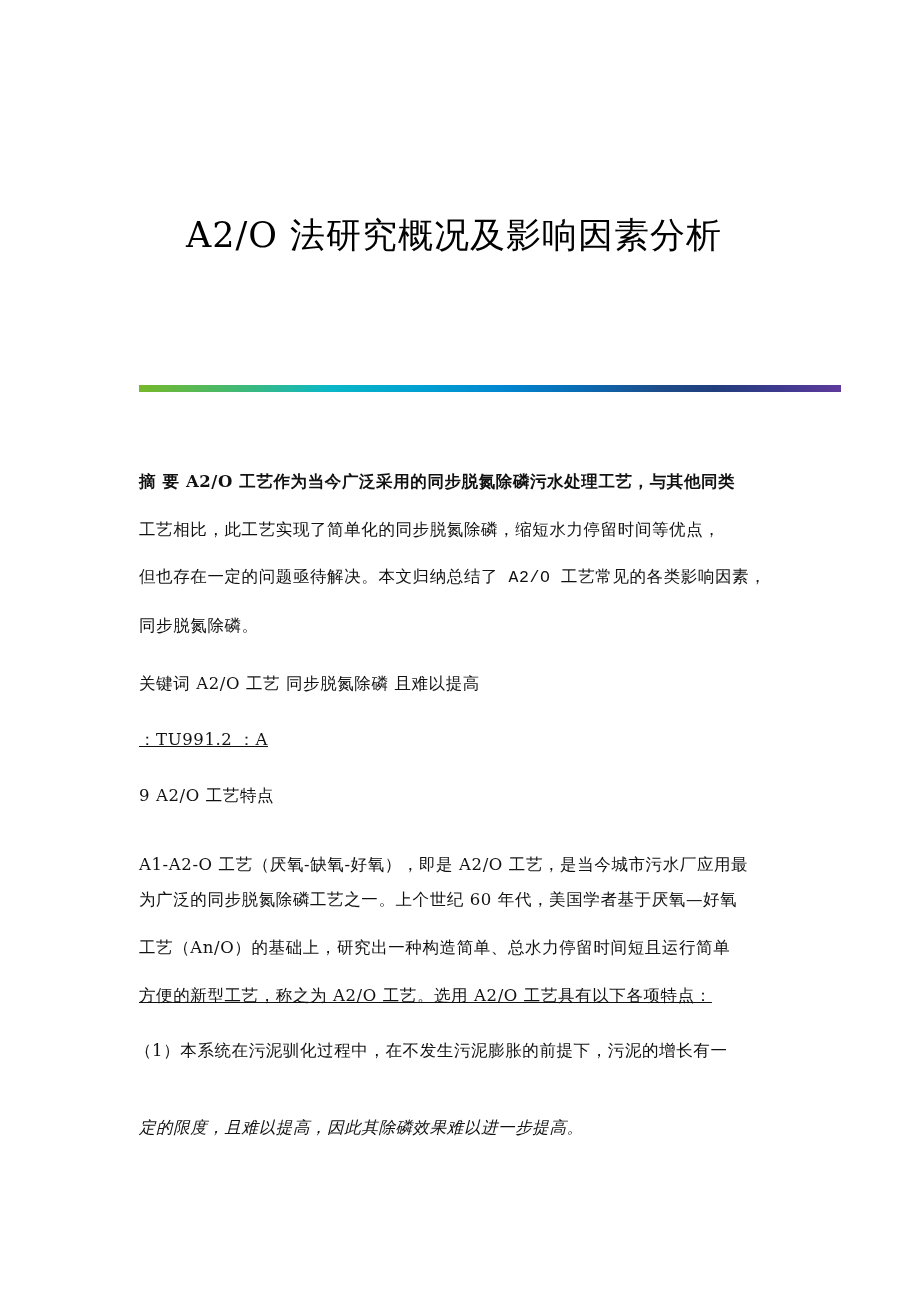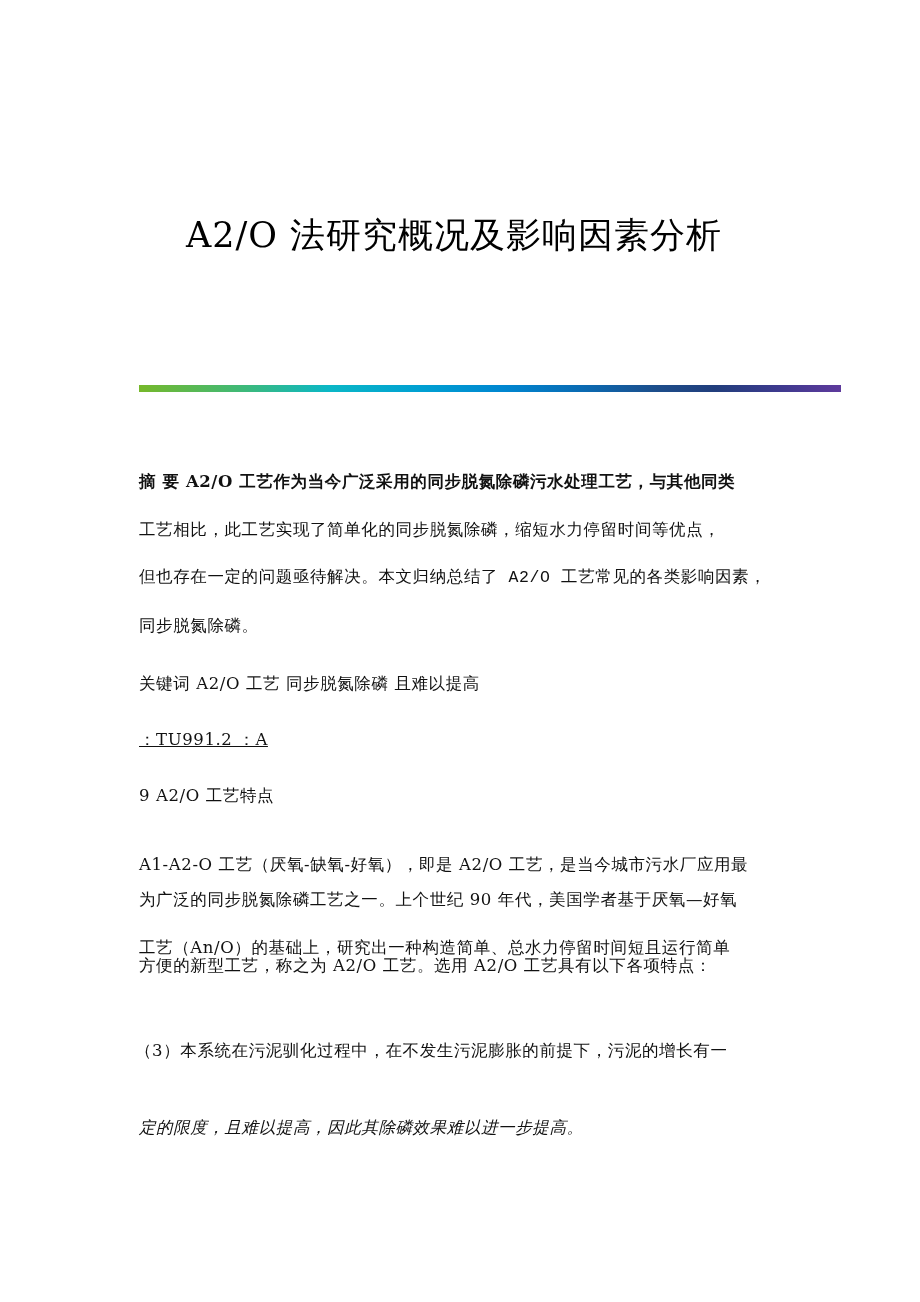--- a/index.html
+++ b/index.html
@@ -65,19 +65,19 @@
   <div class="line" style="top:96px;font-family:Liberation Mono, monospace;">但也存在一定的问题亟待解决。本文归纳总结了 A2/O 工艺常见的各类影响因素，</div>
   <div class="line" style="top:144px;">同步脱氮除磷。</div>
 
   <div class="line" style="top:202px;">关键词 A2/O 工艺 同步脱氮除磷 且难以提高</div>
 
   <div class="line" style="top:258px;text-decoration:underline;">：TU991.2 ：A</div>
 
   <div class="line" style="top:314px;">9 A2/O 工艺特点</div>
 
   <div class="line" style="top:370px;margin-top:13px;">A1-A2-O 工艺（厌氧-缺氧-好氧），即是 A2/O 工艺，是当今城市污水厂应用最</div>
-  <div class="line" style="top:418px;">为广泛的同步脱氮除磷工艺之一。上个世纪 90 年代，美国学者基于厌氧—好氧</div>
+  <div class="line" style="top:418px;">为广泛的同步脱氮除磷工艺之一。上个世纪 60 年代，美国学者基于厌氧—好氧</div>
   <div class="line" style="top:466px;">工艺（An/O）的基础上，研究出一种构造简单、总水力停留时间短且运行简单</div>
-  <div class="line" style="top:484px;">方便的新型工艺，称之为 A2/O 工艺。选用 A2/O 工艺具有以下各项特点：</div>
+  <div class="line" style="top:514px;text-decoration:underline;">方便的新型工艺，称之为 A2/O 工艺。选用 A2/O 工艺具有以下各项特点：</div>
 
-  <div class="line" style="top:569px; left:-4px;">（3）本系统在污泥驯化过程中，在不发生污泥膨胀的前提下，污泥的增长有一</div>
+  <div class="line" style="top:569px; left:-4px;">（1）本系统在污泥驯化过程中，在不发生污泥膨胀的前提下，污泥的增长有一</div>
   <div class="line" style="top:646px;font-style:italic;">定的限度，且难以提高，因此其除磷效果难以进一步提高。</div>
 </div>
 
 </body></html>

